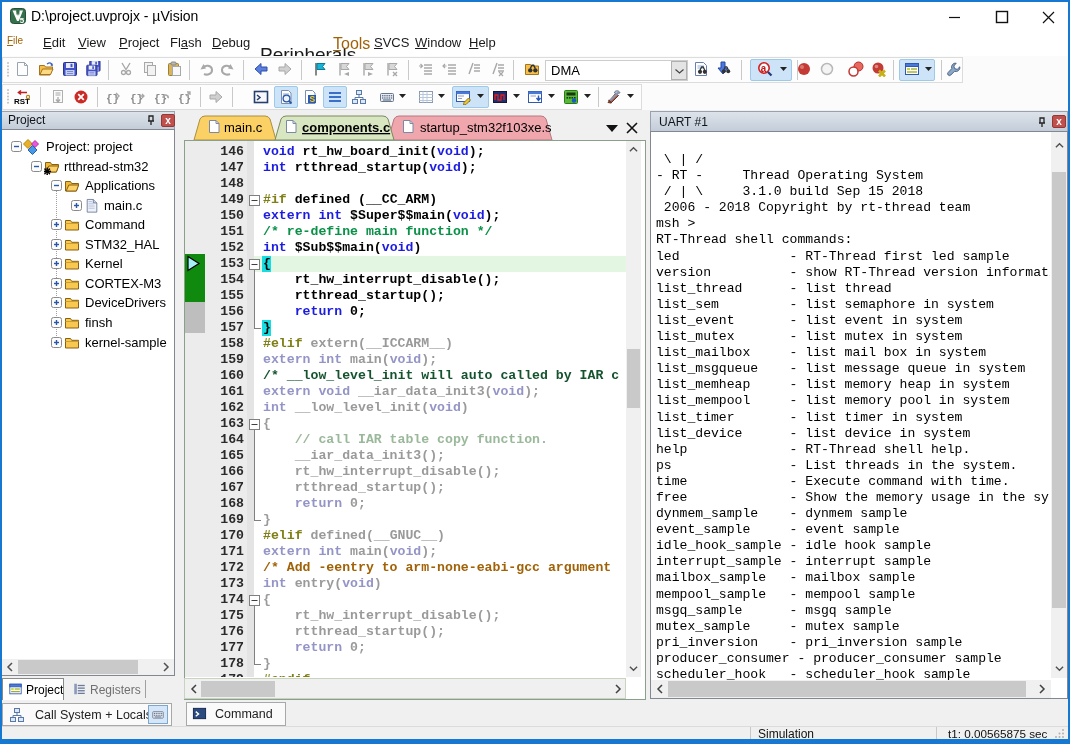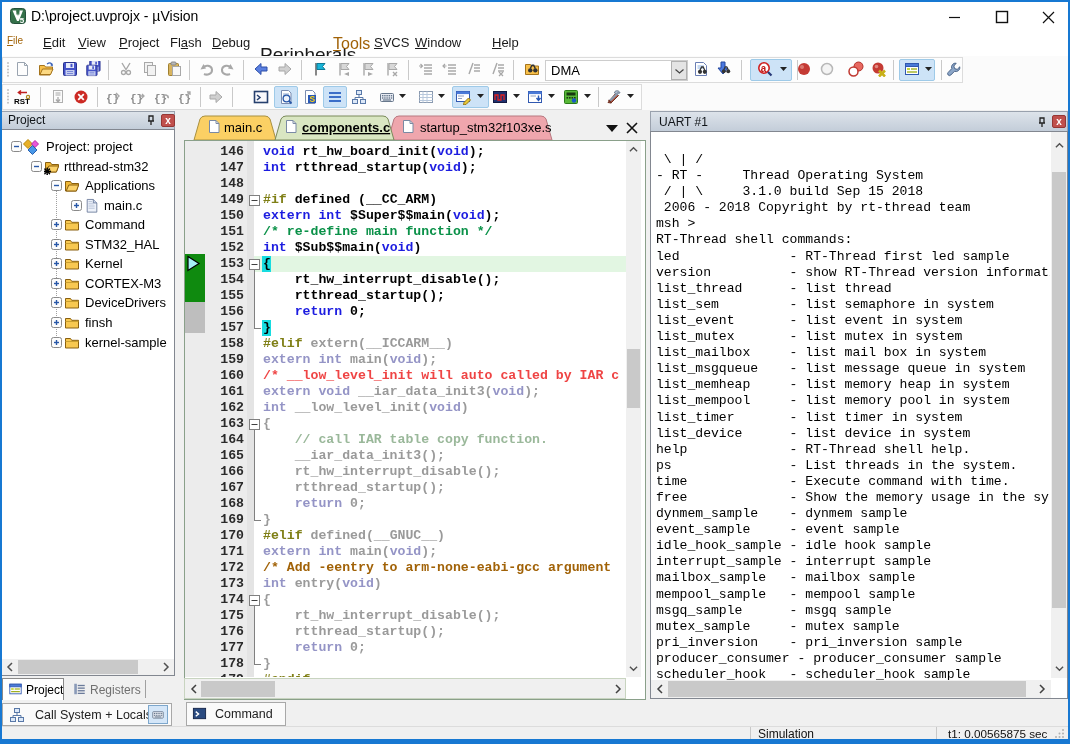--- a/index.html
+++ b/index.html
@@ -38,21 +38,21 @@
 <span class="ab" style="left:5px;top:3px;font-size:10px;color:#a16207"><u>F</u>ile</span>
 <span class="ab" style="left:41px;top:3px;font-size:13px;color:#1a1a1a"><u>E</u>dit</span>
 <span class="ab" style="left:76px;top:3px;font-size:13px;color:#1a1a1a"><u>V</u>iew</span>
 <span class="ab" style="left:117px;top:3px;font-size:13px;color:#1a1a1a"><u>P</u>roject</span>
 <span class="ab" style="left:168px;top:3px;font-size:13px;color:#1a1a1a">Fl<u>a</u>sh</span>
 <span class="ab" style="left:210px;top:3px;font-size:13px;color:#1a1a1a"><u>D</u>ebug</span>
 <span class="ab" style="left:258px;top:12px;font-size:19px;color:#1a1a1a">Per<u>i</u>pherals</span>
 <span class="ab" style="left:331px;top:3px;font-size:16px;color:#a16207"><u>T</u>ools</span>
 <span class="ab" style="left:372px;top:3px;font-size:13px;color:#1a1a1a"><u>S</u>VCS</span>
 <span class="ab" style="left:413px;top:3px;font-size:13px;color:#1a1a1a"><u>W</u>indow</span>
-<span class="ab" style="left:490px;top:3px;font-size:13px;color:#1a1a1a"><u>H</u>elp</span>
+<span class="ab" style="left:467px;top:3px;font-size:13px;color:#1a1a1a"><u>H</u>elp</span>
 </div>
 
 <div class="ab" style="left:2px;top:56px;width:1066px;height:54px;background:#fbfbfb"></div>
 <div class="ab" style="left:2px;top:57px;width:961px;height:26px;background:#fdfdfd;border:1px solid #dcdcdc"></div>
 <div class="ab" style="left:2px;top:84px;width:640px;height:26px;background:#fdfdfd;border:1px solid #dcdcdc"></div>
 <div class="ab" style="left:0px;top:110px;width:1070px;height:616px;background:#f0f0f0"></div>
 
 <svg class="ab" style="left:6px;top:61px" width="4" height="18" viewBox="0 0 4 18">
     <circle cx="2" cy="2.0" r="1" fill="#c0c0c0"></circle>
     <circle cx="2" cy="5.2" r="1" fill="#c0c0c0"></circle>
@@ -674,21 +674,21 @@
 <span style="color:#1c1ce0">extern</span> <span style="color:#1c1ce0">int</span> $Super$$main(<span style="color:#1c1ce0">void</span>);
 <span style="color:#0a9148">/* re-define main function */</span>
 <span style="color:#1c1ce0">int</span> $Sub$$main(<span style="color:#1c1ce0">void</span>)
 {
     rt_hw_interrupt_disable();
     rtthread_startup();
     <span style="color:#1c1ce0">return</span> 0;
 }
 <span style="color:#7f7f16">#elif</span><span style="color:#9a9a9a"> extern(__ICCARM__)</span>
 <span style="color:#9494c6">extern int</span><span style="color:#9a9a9a"> main(</span><span style="color:#9494c6">void</span><span style="color:#9a9a9a">);</span>
-<span style="color:#ef4444">/* __low_level_init will auto called by IAR c</span>
+<span style="color:#14532d">/* __low_level_init will auto called by IAR c</span>
 <span style="color:#9494c6">extern void</span><span style="color:#9a9a9a"> __iar_data_init3(</span><span style="color:#9494c6">void</span><span style="color:#9a9a9a">);</span>
 <span style="color:#9494c6">int</span><span style="color:#9a9a9a"> __low_level_init(</span><span style="color:#9494c6">void</span><span style="color:#9a9a9a">)</span>
 <span style="color:#9a9a9a">{</span>
 <span style="color:#9ab89a">    // call IAR table copy function.</span>
 <span style="color:#9a9a9a">    __iar_data_init3();</span>
 <span style="color:#9a9a9a">    rt_hw_interrupt_disable();</span>
 <span style="color:#9a9a9a">    rtthread_startup();</span>
     <span style="color:#9494c6">return</span><span style="color:#9a9a9a"> 0;</span>
 <span style="color:#9a9a9a">}</span>
 <span style="color:#7f7f16">#elif</span><span style="color:#9a9a9a"> defined(__GNUC__)</span>

